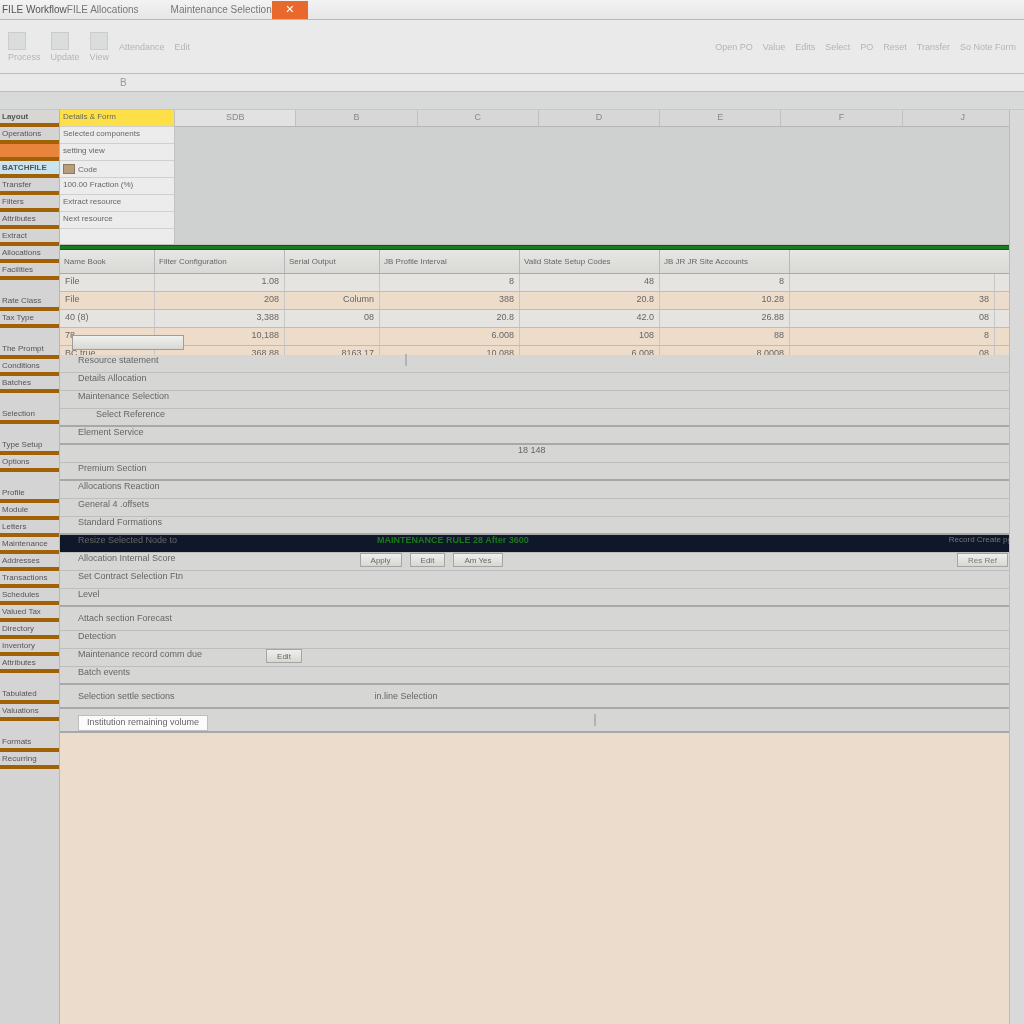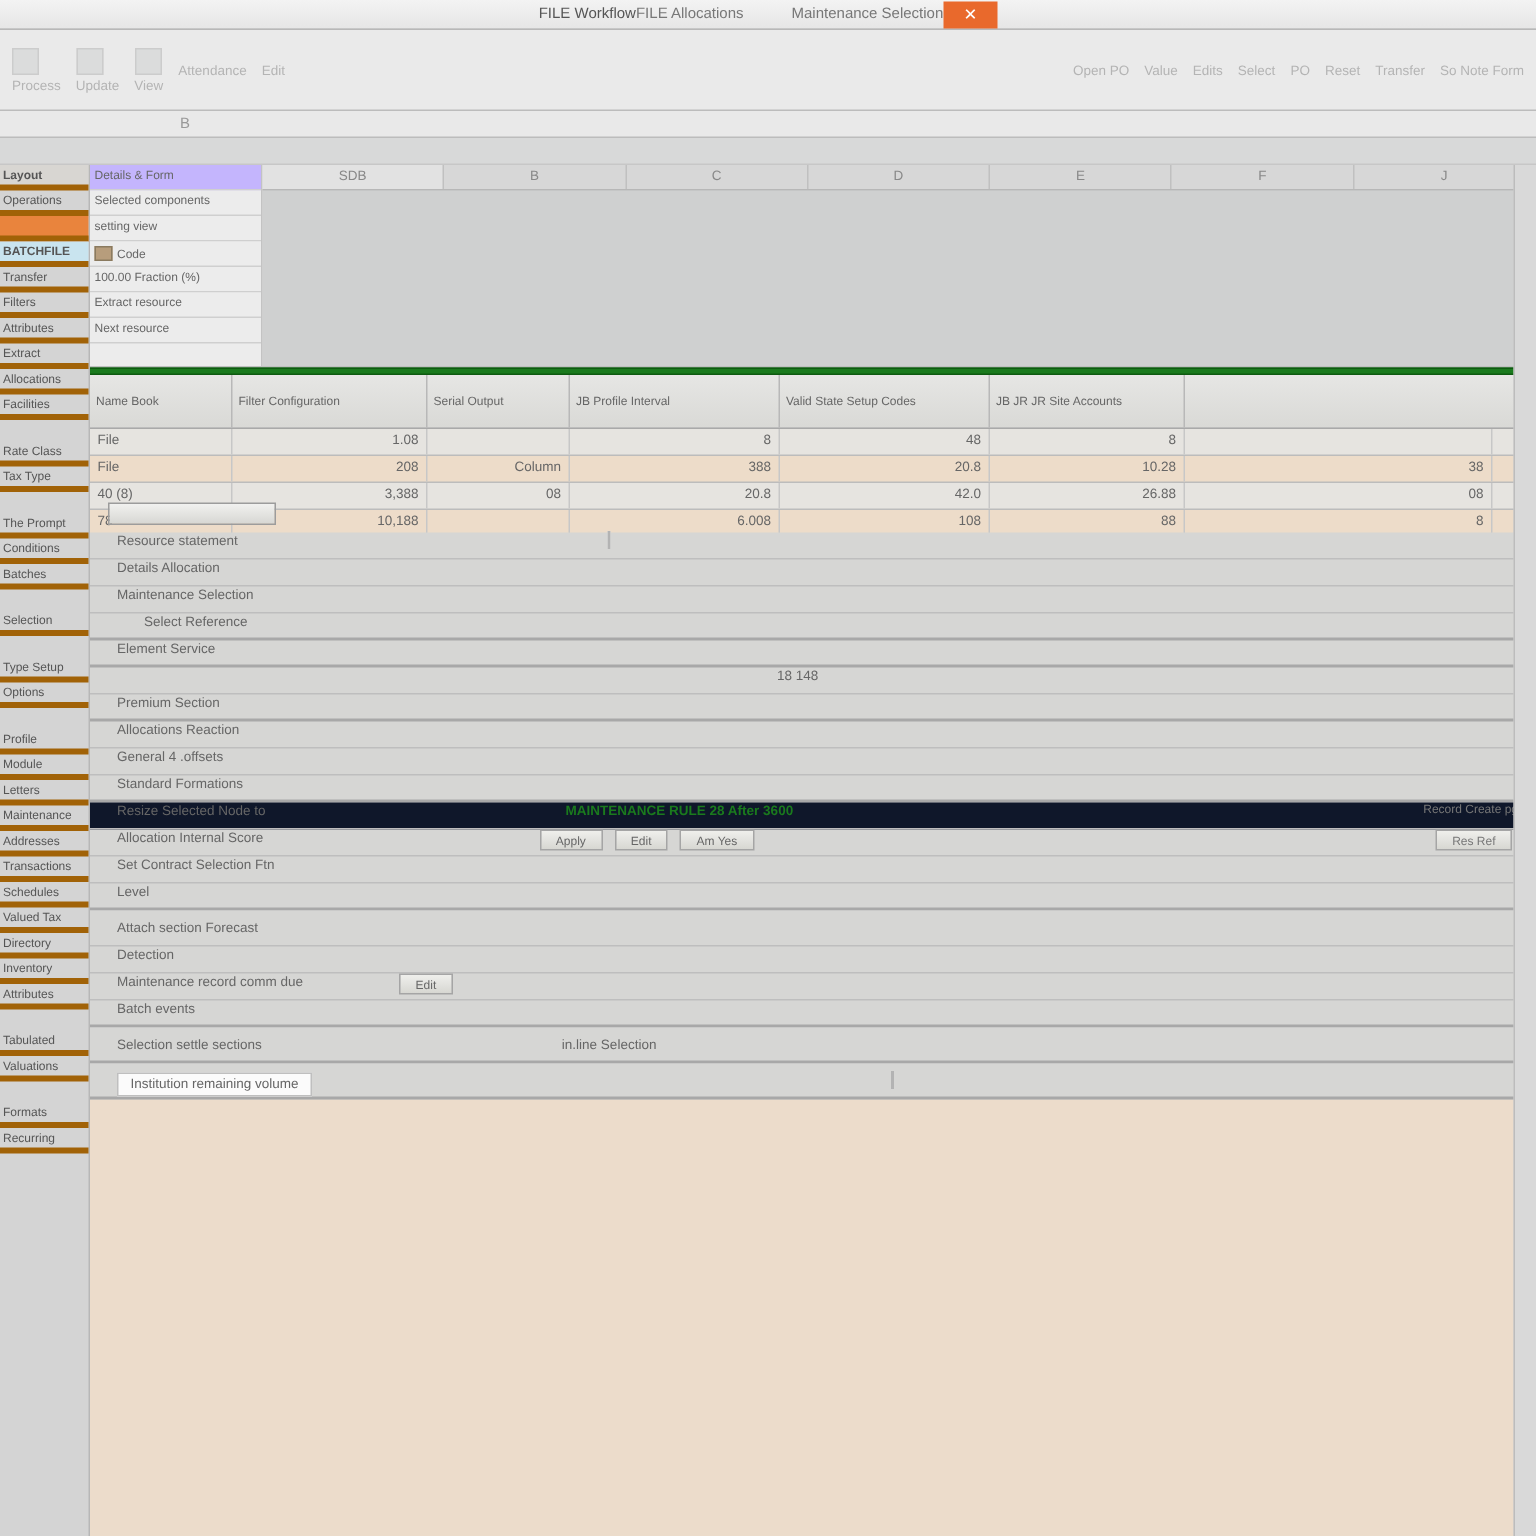--- a/index.html
+++ b/index.html
@@ -1,46 +1,46 @@
 <!DOCTYPE html>
 <html><head>
 <meta charset="utf-8">
 <style>
 html,body{margin:0;padding:0;width:1024px;height:1024px;overflow:hidden;font-family:Tahoma,Verdana,Arial,sans-serif;font-size:10px;color:#555;background:#c7c9c9}
 *{box-sizing:border-box}
-.titlebar{height:20px;background:linear-gradient(#f3f3f3,#e6e6e6);border-bottom:1px solid #b8b8b8;display:flex;align-items:center;justify-content:center;padding:0 2px}
+.titlebar{height:20px;background:linear-gradient(#f3f3f3,#e6e6e6);border-bottom:1px solid #b8b8b8;display:flex;align-items:center;justify-content:flex-start;padding:0 2px}
 .titlebar-mid{display:flex;gap:32px;color:#777;font-size:10px}
 .close-btn{width:36px;height:18px;background:#e9692c;color:#fff;display:flex;align-items:center;justify-content:center;font-size:11px}
 .ribbon{height:54px;background:#eaeaea;border-bottom:1px solid #bcbcbc;display:flex;align-items:center;padding:2px 8px;gap:10px}
 .ribbon .grp{display:flex;flex-direction:column;gap:2px;opacity:.55}
 .ribbon .lbltxt{font-size:9px;color:#888}
 .ribbon .ico{width:18px;height:18px;background:#cfd2d2;border:1px solid #b5b5b5}
 .formula{height:18px;background:#e9e9e9;border-bottom:1px solid #bcbcbc;display:flex;align-items:center}
 .formula span{padding:0 120px;color:#999}
 .gap{height:18px;background:#d8d9d9;border-bottom:1px solid #c7c7c7}
 .main{display:flex;height:936px}
 .leftcol{width:60px;background:#d4d4d4;border-right:1px solid #b7b7b7;display:flex;flex-direction:column}
 .leftcol .tab{height:17px;border-bottom:4px solid #a16207;font-size:8px;padding:2px 2px;color:#555;overflow:hidden;white-space:nowrap;text-overflow:clip}
 .leftcol .tab.hdr{background:#d8d6d2;font-weight:bold}
 .leftcol .tab.orange{background:#e9843d}
 .leftcol .tab.blue{background:#c9e4ef;font-weight:bold}
 .leftcol .sep{height:14px}
 .content{flex:1;display:flex;flex-direction:column;position:relative}
 .panel-list{width:115px;background:#ececec;border-right:1px solid #c3c3c3}
 .top-area{height:135px;display:flex;border-bottom:1px solid #c0c0c0}
 .panel-list .item{height:17px;border-bottom:1px solid #cfcfcf;font-size:8px;padding:2px 3px;color:#666;overflow:hidden;background:#ececec}
-.panel-list .item.sel{background:#c4b5fd}
+.panel-list .item.sel{background:#fde047}
 .panel-list .item.ic{display:flex;align-items:center;gap:3px}
 .panel-list .sq{width:12px;height:10px;background:#b79d7c;border:1px solid #8a7a5f}
 .gridzone{flex:1;background:#cfd0d0;position:relative}
 .colhdr{height:17px;display:flex;background:#d7d7d7;border-bottom:1px solid #b7b7b7}
 .colhdr div{flex:1;border-right:1px solid #c0c0c0;text-align:center;font-size:9px;color:#888;padding-top:2px}
 .colhdr div:first-child{background:#e2e2e2}
 .green-bar{height:5px;background:#1a7a1d;border-top:1px solid #0e5a10;border-bottom:1px solid #0e5a10}
-.tbl-head{height:36px;display:flex;background:linear-gradient(#e6e6e4,#d9d9d6);border-bottom:1px solid #a9a9a9}
+.tbl-head{height:24px;display:flex;background:linear-gradient(#e6e6e4,#d9d9d6);border-bottom:1px solid #a9a9a9}
 .tbl-head div{border-right:1px solid #b8b8b8;font-size:8px;color:#666;padding:2px 4px;display:flex;align-items:center}
 .tbl-row{height:18px;display:flex;border-bottom:1px solid #bcbcbc;font-size:9px;color:#666}
 .tbl-row div{border-right:1px solid #c7c7c7;padding:2px 5px;text-align:right;overflow:hidden}
 .tbl-row.beige{background:#eddcc9}
 .tbl-row.lt{background:#e6e4e0}
 .tbl-row.gr{background:#d4d4d2}
 .c0{width:95px;text-align:left!important}
 .c1{width:130px}
 .c2{width:95px}
 .c3{width:140px}

